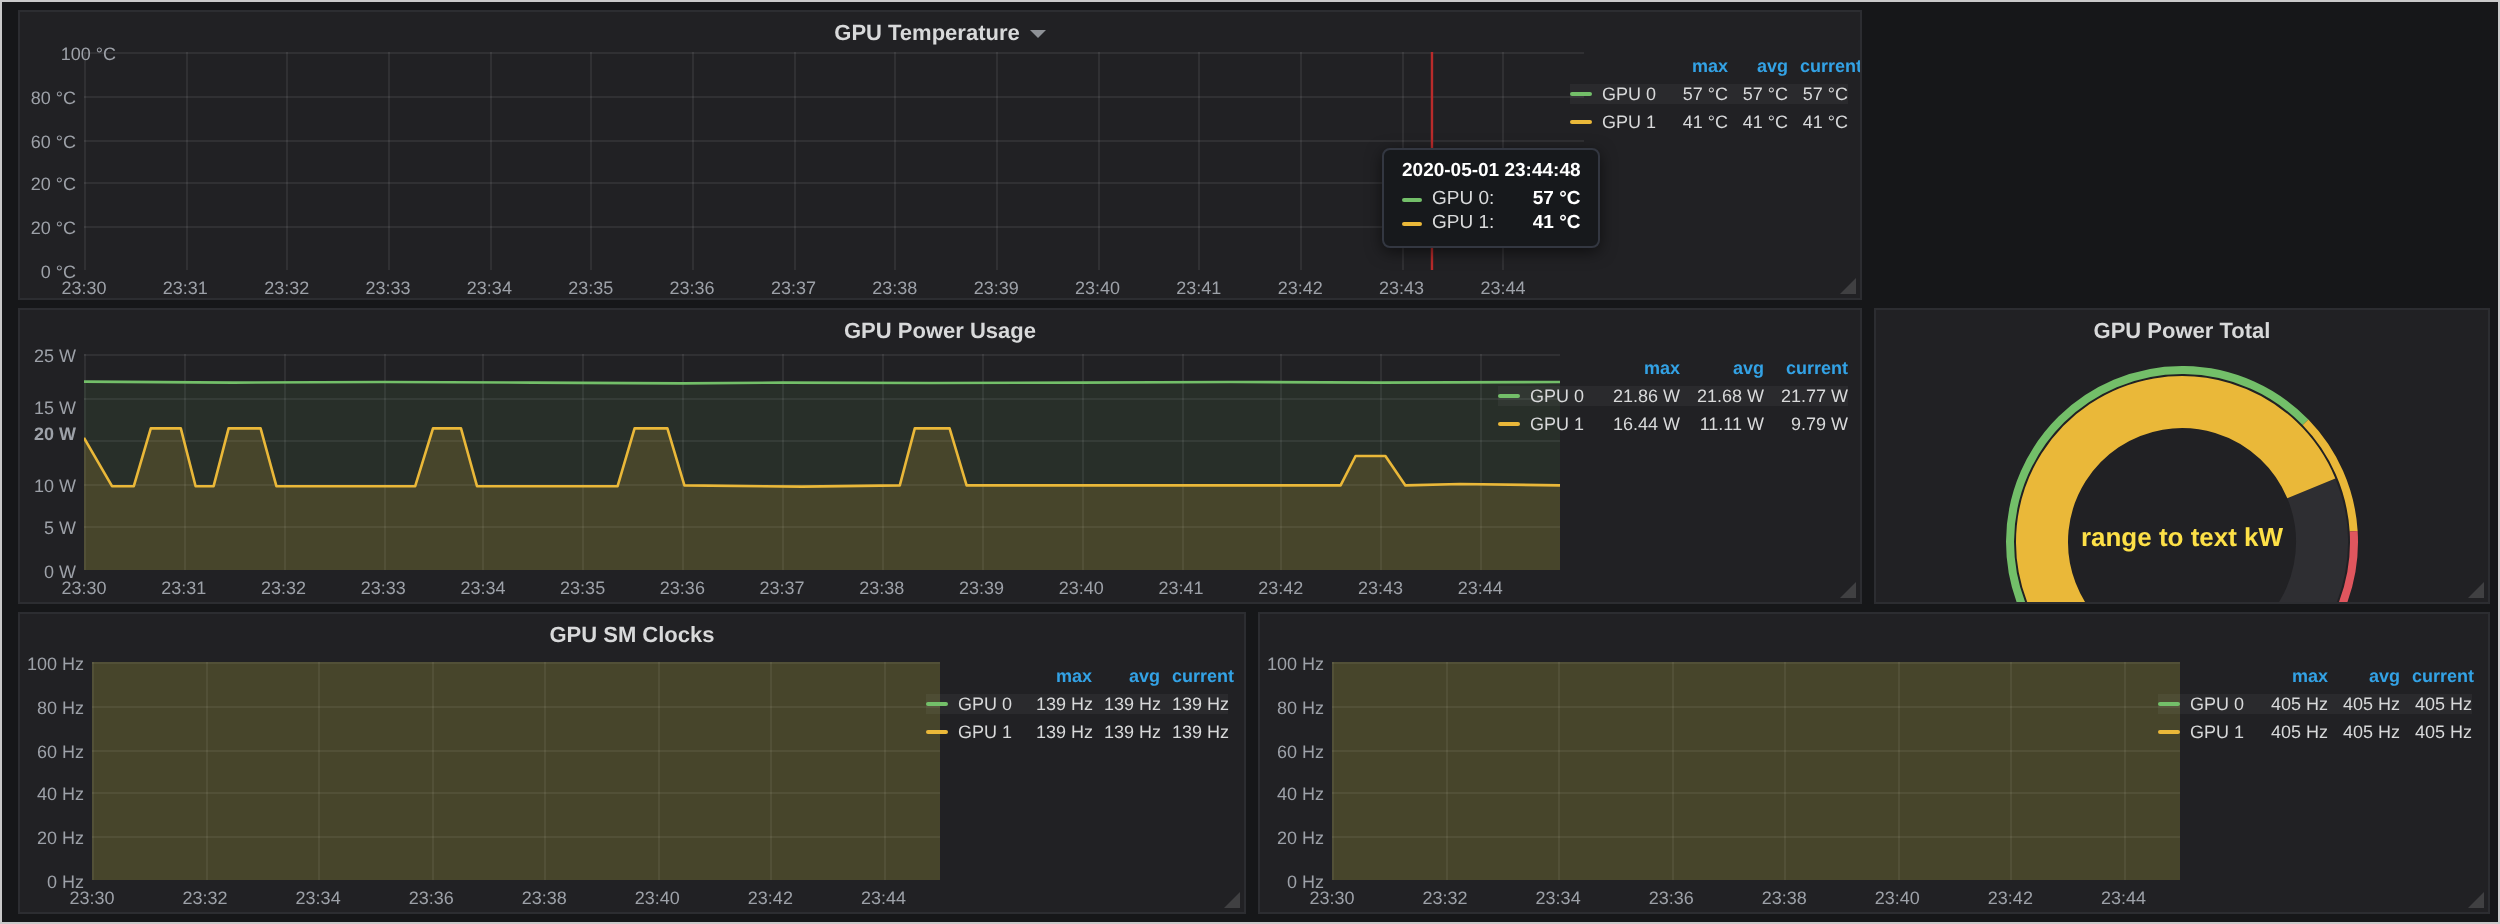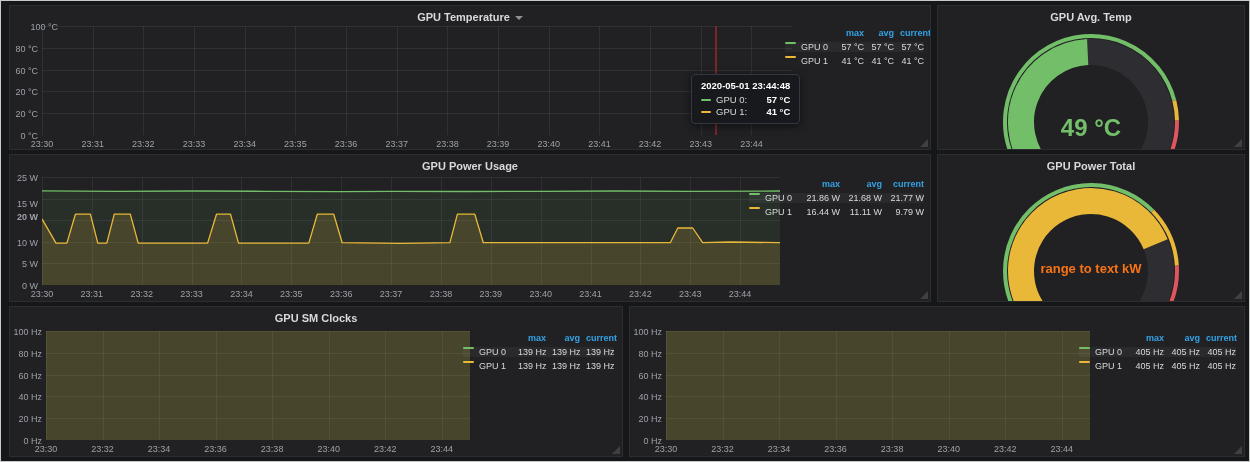--- a/index.html
+++ b/index.html
@@ -12,21 +12,21 @@
   .caret{display:inline-block;width:0;height:0;border-left:4px solid transparent;border-right:4px solid transparent;
     border-top:4px solid #8e9196;margin-left:5px;vertical-align:middle;}
   .plot{position:absolute;}
   .plot svg{display:block;}
   .axis-label{position:absolute;font-size:9px;color:#9da1a8;line-height:10px;white-space:nowrap;}
   .axis-label.y{text-align:right;}
   .axis-label.x{text-align:center;}
   .legend{position:absolute;display:grid;grid-auto-rows:13px;align-items:center;font-size:9px;color:#d8d9da;
     column-gap:0;row-gap:1px;}
   .lg-h{color:#33a2e5;font-weight:700;text-align:right;padding-left:6px;}
-  .lg-name{display:flex;align-items:flex-start;white-space:nowrap;cursor:pointer;padding-right:6px;}
+  .lg-name{display:flex;align-items:center;white-space:nowrap;cursor:pointer;padding-right:6px;}
   .lg-dash{display:inline-block;width:11px;height:2px;border-radius:1px;margin-right:5px;flex:0 0 auto;}
   .lg-v{text-align:right;padding-left:6px;white-space:nowrap;}
   .row-hl{background:rgba(255,255,255,0.045);}
   .gauge-wrap{position:absolute;left:0;right:0;top:24px;bottom:0;overflow:hidden;}
   .gauge-value{position:absolute;left:0;right:0;text-align:center;font-weight:700;}
   .gauge-value.big{top:84px;font-size:24px;}
   .gauge-value.small{top:82px;font-size:13px;}
   .tooltip{position:absolute;background:#17191c;border:1px solid #333741;border-radius:4px;
     padding:5px 9px 6px 9px;font-size:9.5px;color:#d8d9da;box-shadow:0 2px 8px rgba(0,0,0,0.55);z-index:5;white-space:nowrap;}
   .tt-time{font-weight:700;color:#ffffff;margin-bottom:3px;}
@@ -121,35 +121,20 @@
       <span class="axis-label x" style="left: 366.73px; width: 40px; top: 133px;">23:37</span>
       <span class="axis-label x" style="left: 417.405px; width: 40px; top: 133px;">23:38</span>
       <span class="axis-label x" style="left: 468.081px; width: 40px; top: 133px;">23:39</span>
       <span class="axis-label x" style="left: 518.757px; width: 40px; top: 133px;">23:40</span>
       <span class="axis-label x" style="left: 569.432px; width: 40px; top: 133px;">23:41</span>
       <span class="axis-label x" style="left: 620.108px; width: 40px; top: 133px;">23:42</span>
       <span class="axis-label x" style="left: 670.784px; width: 40px; top: 133px;">23:43</span>
       <span class="axis-label x" style="left: 721.459px; width: 40px; top: 133px;">23:44</span>
     </div>
 
-  <div class="panel" style="left:936px;top:4px;width:308px;height:145px;">
-    <div class="panel-title">
-      <span>GPU Avg. Temp</span>
-    </div>
-    <div class="gauge-wrap"><svg width="306" height="119" viewBox="0 0 306 119">
-          <path d="M92.19,152.81 A86,86 0 1 1 236.30,70.61" fill="none" stroke="#73bf69" stroke-width="4"></path>
-          <path d="M236.30,70.61 A86,86 0 0 1 238.99,90.65" fill="none" stroke="#eab839" stroke-width="4"></path>
-          <path d="M238.99,90.65 A86,86 0 0 1 213.81,152.81" fill="none" stroke="#e0565e" stroke-width="4"></path>
-          <path d="M149.70,22.08 A70,70 0 0 1 202.50,141.50" fill="none" stroke="#2e2e32" stroke-width="26"></path>
-          <path d="M103.50,141.50 A70,70 0 0 1 149.70,22.08" fill="none" stroke="#73bf69" stroke-width="26"></path>
-        </svg>
-      <div class="gauge-value big" style="color:#73bf69">49 °C</div>
-    </div>
-    <div class="resize-handle"></div>
-  </div>
 
   <div class="panel" style="left:8px;top:153px;width:922px;height:148px;">
     <div class="panel-title">
       <span>GPU Power Usage</span>
     </div>
     <div class="plot" style="left:32px;top:22px;width:738px;height:108px;">
         <svg width="738" height="108" viewBox="0 0 738 108">
           <line x1="0" y1="108.5" x2="738" y2="108.5" stroke="rgba(255,255,255,0.07)" stroke-width="1"></line>
           <line x1="0" y1="86.5" x2="738" y2="86.5" stroke="rgba(255,255,255,0.07)" stroke-width="1"></line>
           <line x1="0" y1="65.5" x2="738" y2="65.5" stroke="rgba(255,255,255,0.07)" stroke-width="1"></line>
@@ -225,21 +210,21 @@
     <div class="panel-title">
       <span>GPU Power Total</span>
     </div>
     <div class="gauge-wrap"><svg width="306" height="122" viewBox="0 0 306 122">
           <path d="M92.19,152.81 A86,86 0 1 1 214.76,32.15" fill="none" stroke="#73bf69" stroke-width="4"></path>
           <path d="M214.76,32.15 A86,86 0 0 1 238.83,86.60" fill="none" stroke="#eab839" stroke-width="4"></path>
           <path d="M238.83,86.60 A86,86 0 0 1 213.81,152.81" fill="none" stroke="#e0565e" stroke-width="4"></path>
           <path d="M217.67,65.21 A70,70 0 0 1 202.50,141.50" fill="none" stroke="#2e2e32" stroke-width="26"></path>
           <path d="M103.50,141.50 A70,70 0 1 1 217.67,65.21" fill="none" stroke="#eab839" stroke-width="26"></path>
         </svg>
-      <div class="gauge-value small" style="color:#f97316">range to text kW</div>
+      <div class="gauge-value small" style="color:#fde047">range to text kW</div>
     </div>
     <div class="resize-handle"></div>
   </div>
 
   <div class="panel" style="left:8px;top:305px;width:614px;height:151px;padding-left:44px;">
     <div class="panel-title">
       <span>GPU SM Clocks</span>
     </div>
     <div class="plot" style="left:36px;top:24px;width:424px;height:109px;">
         <svg width="424" height="109" viewBox="0 0 424 109">

